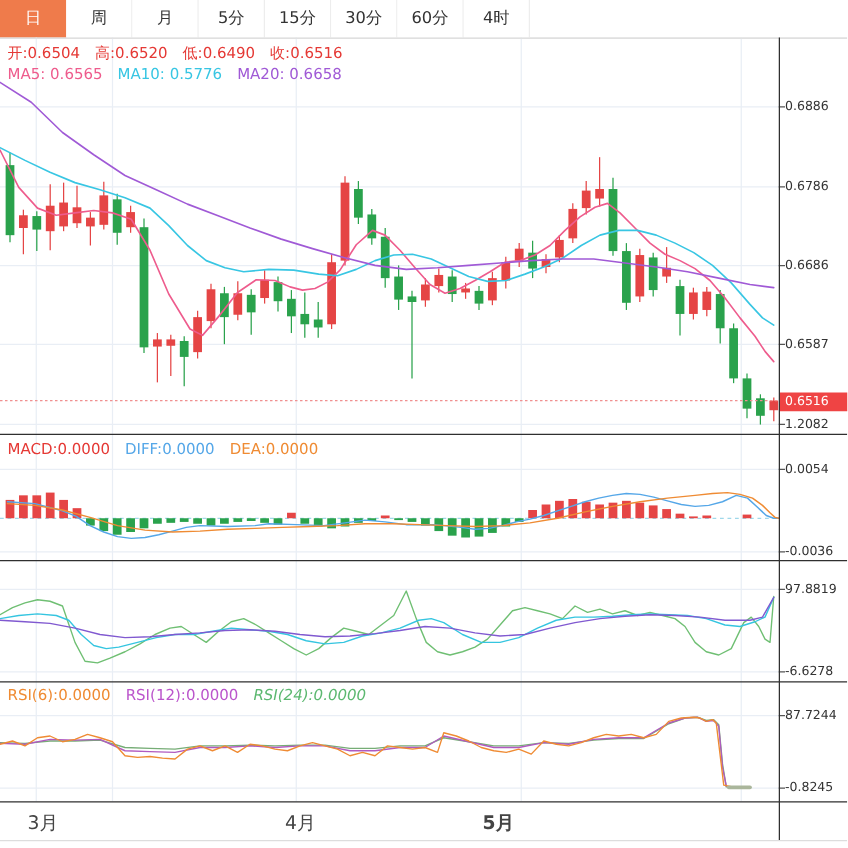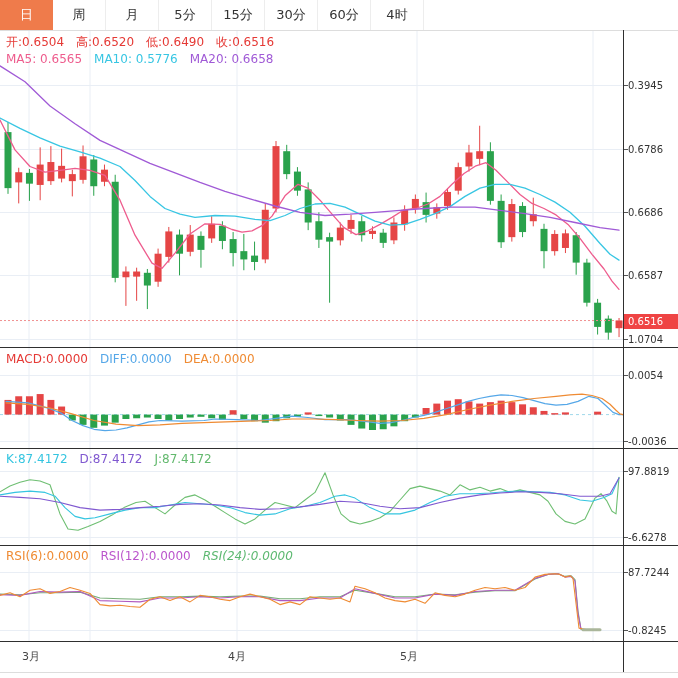--- a/index.html
+++ b/index.html
@@ -12,21 +12,21 @@
        border-right:1px solid #ededed;cursor:pointer;background:#fff;box-sizing:border-box;}
   .tab.active{background:#ef7b4b;color:#fff;border-right:none;}
   
   .hdr{position:absolute;left:6px;font-size:12px;white-space:nowrap;z-index:5;}
   .hdr span{margin-right:12px;}
   
   .tick-label{position:absolute;left:628px;font-size:10px;color:#333;line-height:12px;}
   .badge{position:absolute;left:624px;top:314px;width:57px;height:15px;background:#ef4444;
          color:#fff;font-size:10px;line-height:15px;text-align:left;padding-left:4px;
          box-sizing:border-box;z-index:6;}
-  .month{position:absolute;top:649px;font-size:11px;color:#444;}
+  .month{position:absolute;top:649px;font-size:15px;color:#444;}
   svg{position:absolute;left:0;top:0;}
 </style>
 </head>
 <body>
 
 <div class="app">
   <div class="tabbar" id="tabbar">
       <div class="tab active">日</div>
       <div class="tab">周</div>
       <div class="tab">月</div>
@@ -269,35 +269,34 @@
       <line x1="0" y1="448.5" x2="678" y2="448.5" stroke="#2f2f2f" stroke-width="1"></line>
       <line x1="0" y1="545.5" x2="678" y2="545.5" stroke="#2f2f2f" stroke-width="1"></line>
       <line x1="0" y1="641.5" x2="678" y2="641.5" stroke="#2f2f2f" stroke-width="1"></line>
       <line x1="623.5" y1="30" x2="623.5" y2="672" stroke="#2f2f2f" stroke-width="1"></line>
       <line x1="0" y1="672.5" x2="678" y2="672.5" stroke="#dddddd" stroke-width="1"></line>
     </svg>
 
   <div class="hdr" id="ohlc-row" style="top:34px"><span style="color: rgb(229, 57, 53); text-align: center;">开:0.6504</span><span style="color: rgb(229, 57, 53);">高:0.6520</span><span style="color: rgb(229, 57, 53);">低:0.6490</span><span style="color: rgb(229, 57, 53);">收:0.6516</span></div>
   <div class="hdr" id="ma-row" style="top:52px"><span style="color: rgb(238, 92, 141);">MA5: 0.6565</span><span style="color: rgb(56, 198, 227);">MA10: 0.5776</span><span style="color: rgb(160, 90, 214);">MA20: 0.6658</span></div>
   <div class="hdr" id="macd-row" style="top:352px"><span style="color: rgb(229, 57, 53);">MACD:0.0000</span><span style="color: rgb(85, 167, 232);">DIFF:0.0000</span><span style="color: rgb(239, 139, 51);">DEA:0.0000</span></div>
-  <div class="hdr" id="kdj-row" style="top:452px"><span style="color: rgb(53, 197, 224);">K:87.4172</span><span style="color: rgb(128, 89, 208);">D:87.4172</span><span style="color: rgb(99, 185, 110);">J:87.4172</span></div>
   <div class="hdr" id="rsi-row" style="top:549px"><span style="color: rgb(239, 139, 51);">RSI(6):0.0000</span><span style="color: rgb(187, 85, 204);">RSI(12):0.0000</span><span style="color: rgb(92, 184, 112); font-style: italic;">RSI(24):0.0000</span></div>
 
   <div id="axis-labels">
-      <div class="tick-label" style="top: 79.5px;">0.3945</div>
+      <div class="tick-label" style="top: 79.5px;">0.6886</div>
       <div class="tick-label" style="top: 143.5px;">0.6786</div>
       <div class="tick-label" style="top: 206.5px;">0.6686</div>
       <div class="tick-label" style="top: 269.5px;">0.6587</div>
-      <div class="tick-label" style="top: 333.5px;">1.0704</div>
+      <div class="tick-label" style="top: 333.5px;">1.2082</div>
       <div class="tick-label" style="top: 369.5px;">0.0054</div>
       <div class="tick-label" style="top: 435.5px;">-0.0036</div>
       <div class="tick-label" style="top: 465.5px;">97.8819</div>
       <div class="tick-label" style="top: 531.5px;">-6.6278</div>
       <div class="tick-label" style="top: 566.5px;">87.7244</div>
       <div class="tick-label" style="top: 624.5px;">-0.8245</div>
     </div>
   <div class="badge">0.6516</div>
   <div id="time-axis">
       <div class="month" style="left: 22px;">3月</div>
       <div class="month" style="left: 228px;">4月</div>
-      <div class="month" style="left: 400px;">5月</div>
+      <div class="month" style="left: 386px; font-weight: bold;">5月</div>
     </div>
 </div>
 
 </body></html>

